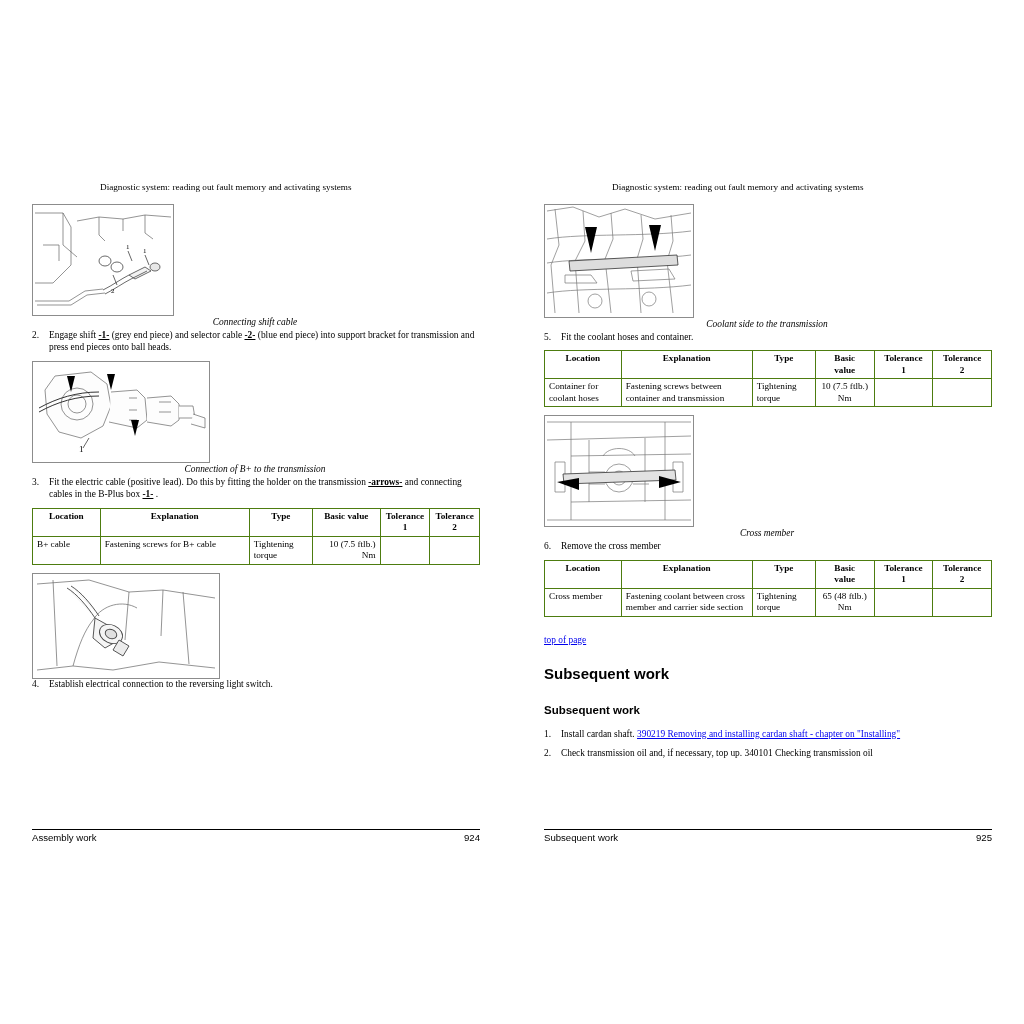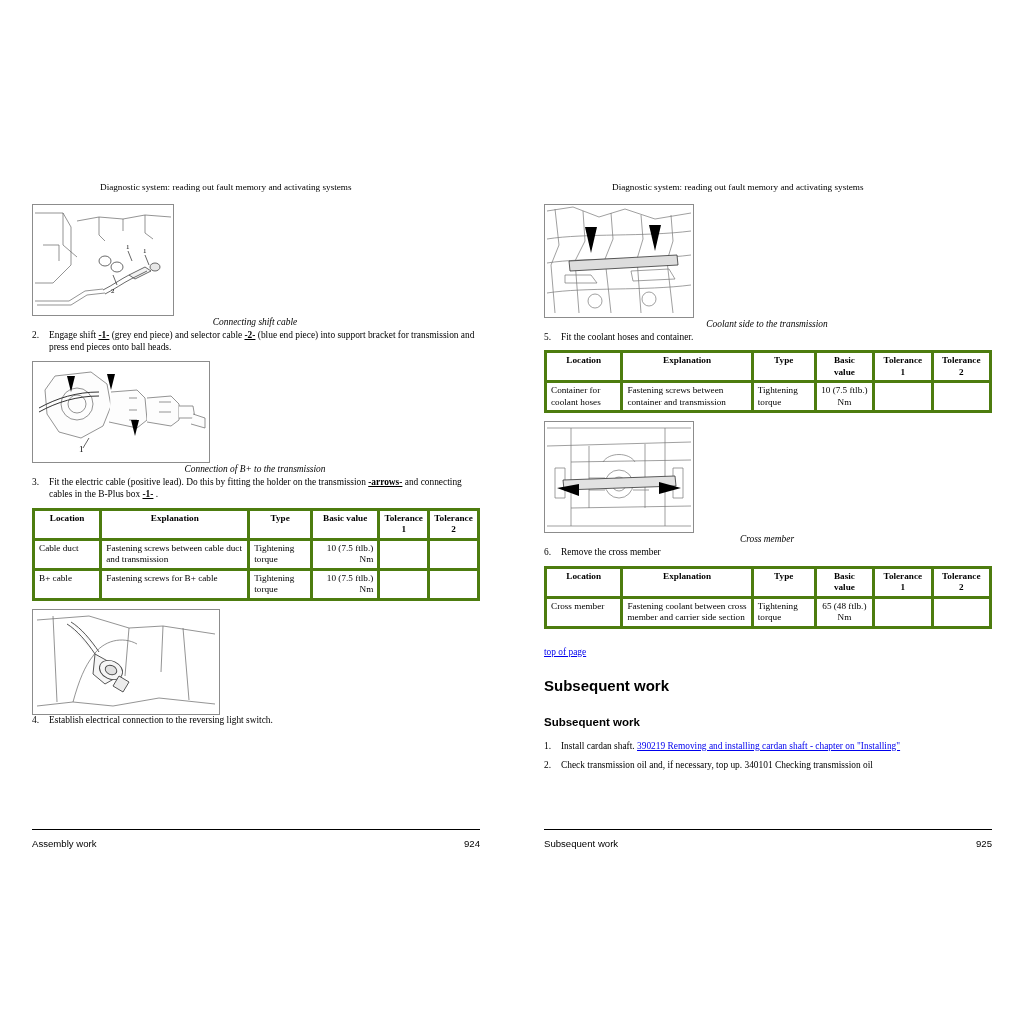--- a/index.html
+++ b/index.html
@@ -74,21 +74,21 @@
   .bold { font-weight: bold; }
 
   
   table.spec {
     border-collapse: collapse;
     width: 100%;
     font-size: 9.2px;
     margin: 6px 0 8px 0;
   }
   table.spec th, table.spec td {
-    border: 3px solid #4d7c0f;
+    border: 1px solid #4d7c0f;
     padding: 2px 4px;
     vertical-align: top;
     line-height: 1.25;
     margin-top: 8px;
   }
   table.spec th {
     font-weight: bold;
     text-align: center;
     font-size: 9.2px;
   }
@@ -99,21 +99,21 @@
   .footer {
     position: absolute;
     left: 32px;
     right: 32px;
     top: 829px;
     font-family: "Liberation Sans", sans-serif;
     font-size: 9.6px;
     display: flex;
     justify-content: space-between;
     border-top: 1px solid #000;
-    padding-top: 8px;
+    padding-top: 2px;
   }
 
   
   .toplink {
     font-size: 9.4px;
     text-decoration: underline;
     margin-top: 10px;
     margin-bottom: 16px;
     display: inline-block;
     text-align: center;
@@ -220,28 +220,20 @@
         <tr>
           <th style="width:15%">Location</th>
           <th style="width:33%">Explanation</th>
           <th style="width:14%">Type</th>
           <th style="width:15%">Basic value</th>
           <th style="width:11%">Tolerance<br>1</th>
           <th style="width:11%">Tolerance<br>2</th>
         </tr>
       </thead>
       <tbody>
-        <tr>
-          <td>Cable duct</td>
-          <td>Fastening screws between cable duct and transmission</td>
-          <td>Tightening torque</td>
-          <td class="r">10 (7.5 ftlb.) Nm</td>
-          <td></td>
-          <td></td>
-        </tr>
         <tr>
           <td>B+ cable</td>
           <td>Fastening screws for B+ cable</td>
           <td>Tightening torque</td>
           <td class="r">10 (7.5 ftlb.) Nm</td>
           <td></td>
           <td></td>
         </tr>
       </tbody>
     </table>

